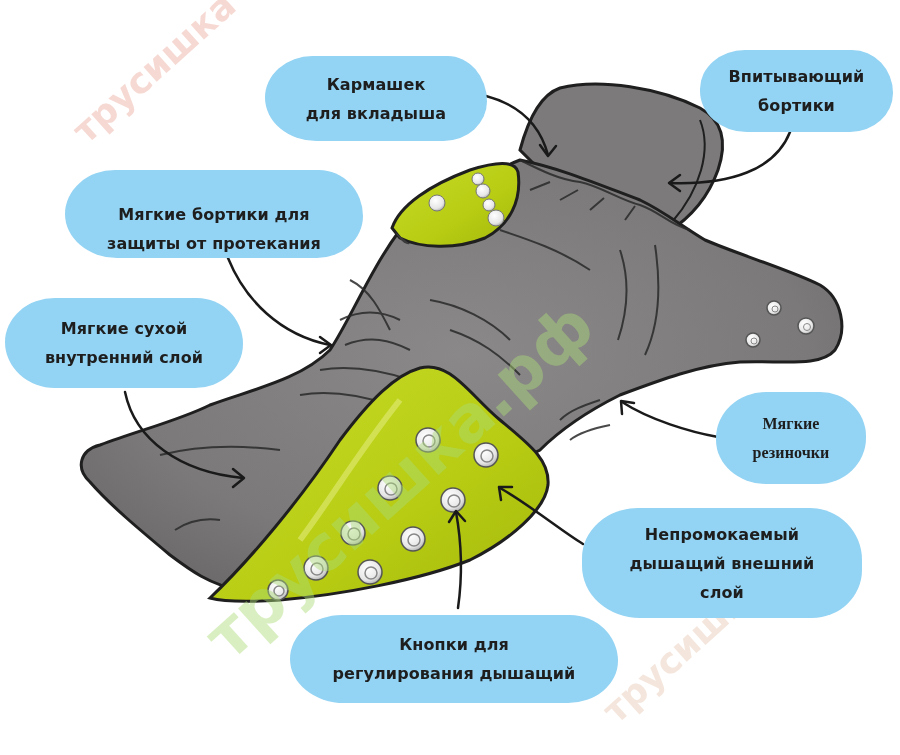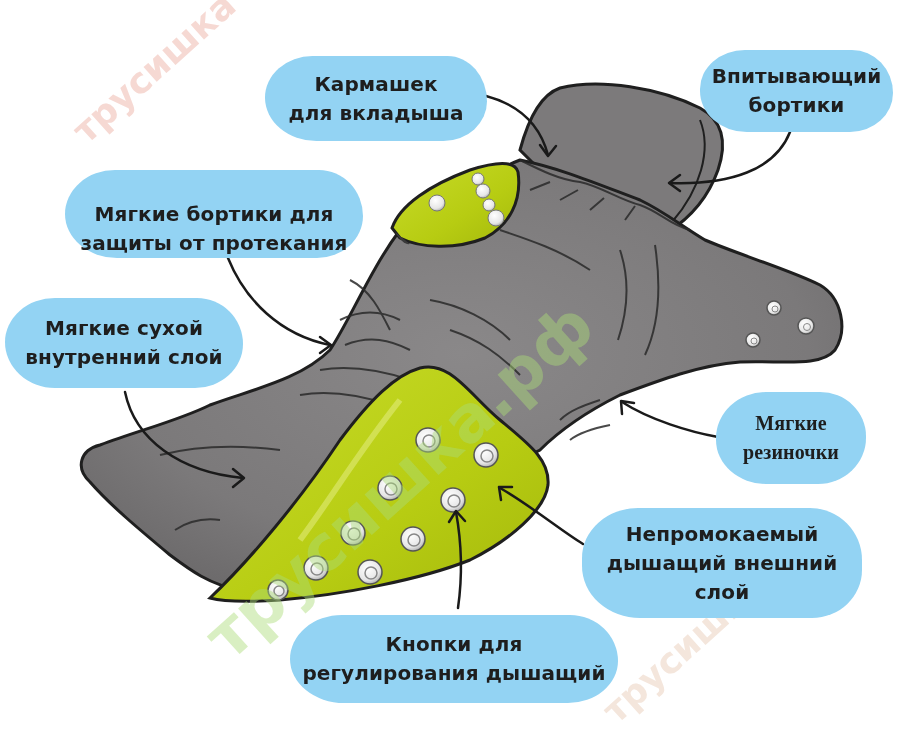--- a/index.html
+++ b/index.html
@@ -7,21 +7,21 @@
          font-family: "DejaVu Sans", "Liberation Sans", sans-serif; }
   #stage { position: absolute; left: 0; top: 0; width: 900px; height: 755px; }
   svg.art { position: absolute; left: 0; top: 0; }
   .bubble {
     position: absolute;
     background: #93d3f3;
     display: flex; align-items: center; justify-content: center;
     text-align: center;
     color: #1e1e1e;
     font-weight: bold;
-    font-size: 20px;
+    font-size: 16px;
     line-height: 29px;
     letter-spacing: 0.1px;
     box-sizing: border-box;
     padding: 0 8px;
   }
   .bubble span { display: block; white-space: pre-line; }
   .wm {
     position: absolute;
     font-weight: bold;
     white-space: nowrap;

